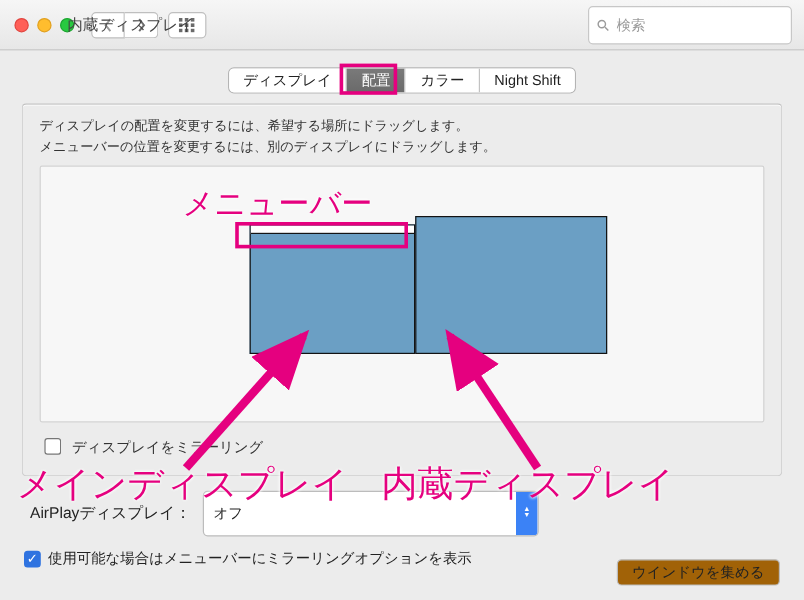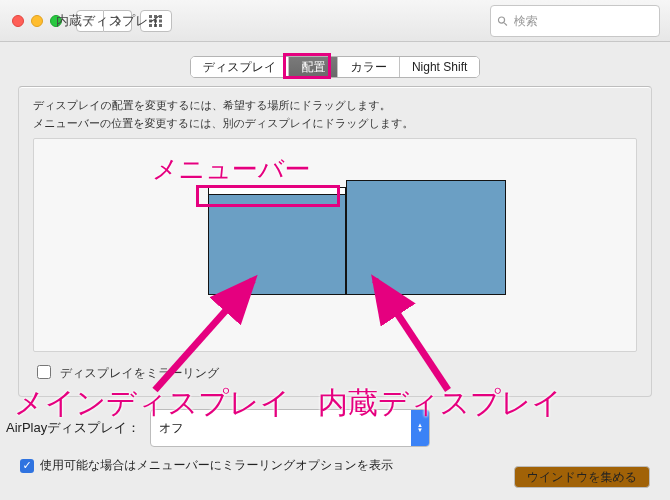--- a/index.html
+++ b/index.html
@@ -132,21 +132,21 @@
   }
 
   .mirror-row {
     margin-top: 10px; display: flex; align-items: flex-end; gap: 6px;
     font-size: 12px; color: #333;
   }
   .mirror-row input { width: 14px; height: 14px; }
 
   
   .row {
-    margin: 12px 6px 0;
+    margin: 12px 25px 0;
     display: flex; align-items: center; gap: 10px;
   }
   .select {
     width: 280px; height: 38px;
     background: #fff; border: 1px solid #bcbcbc; border-radius: 4px;
     display: flex; align-items: center; justify-content: space-between;
     padding: 0 0 0 8px; font-size: 12px; overflow: hidden;
   }
   .select .cap {
     width: 18px; height: 100%;

